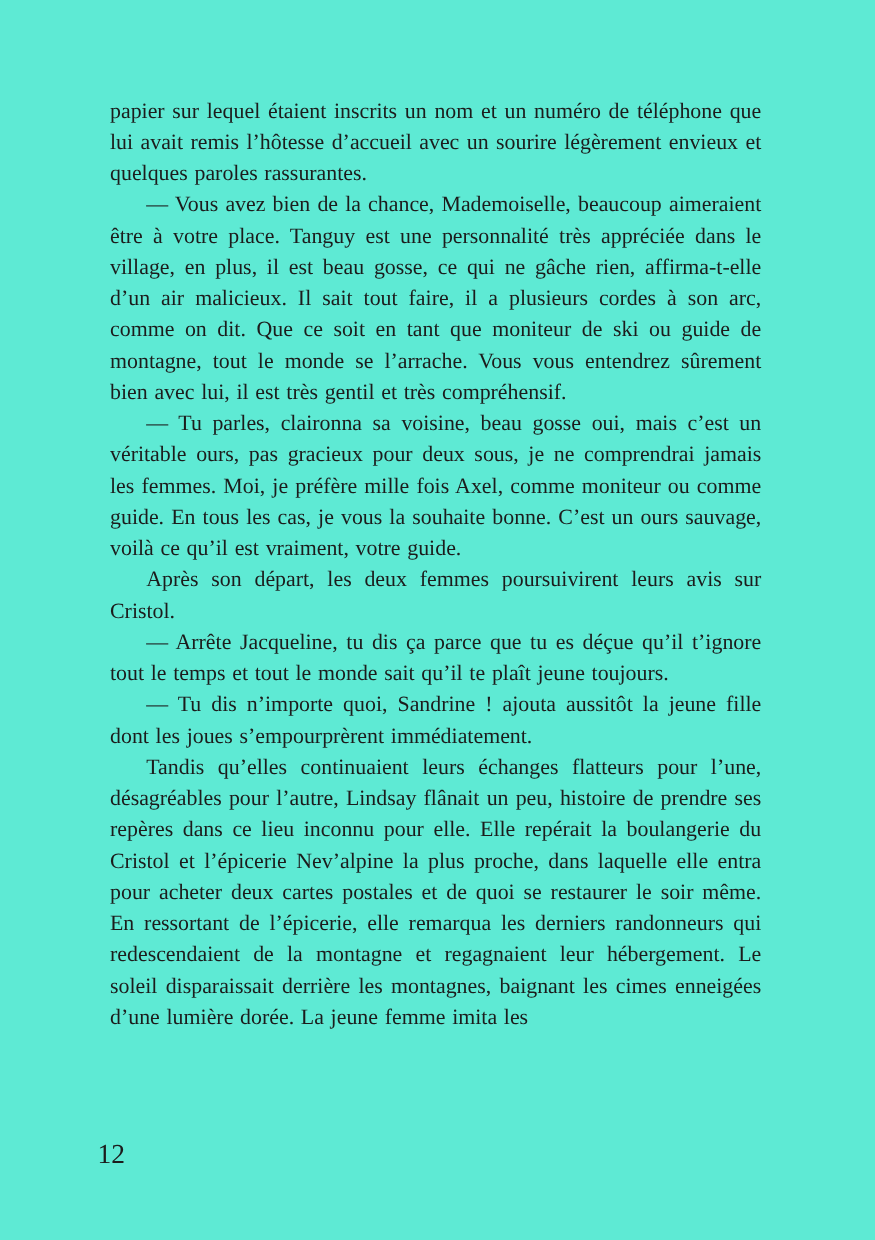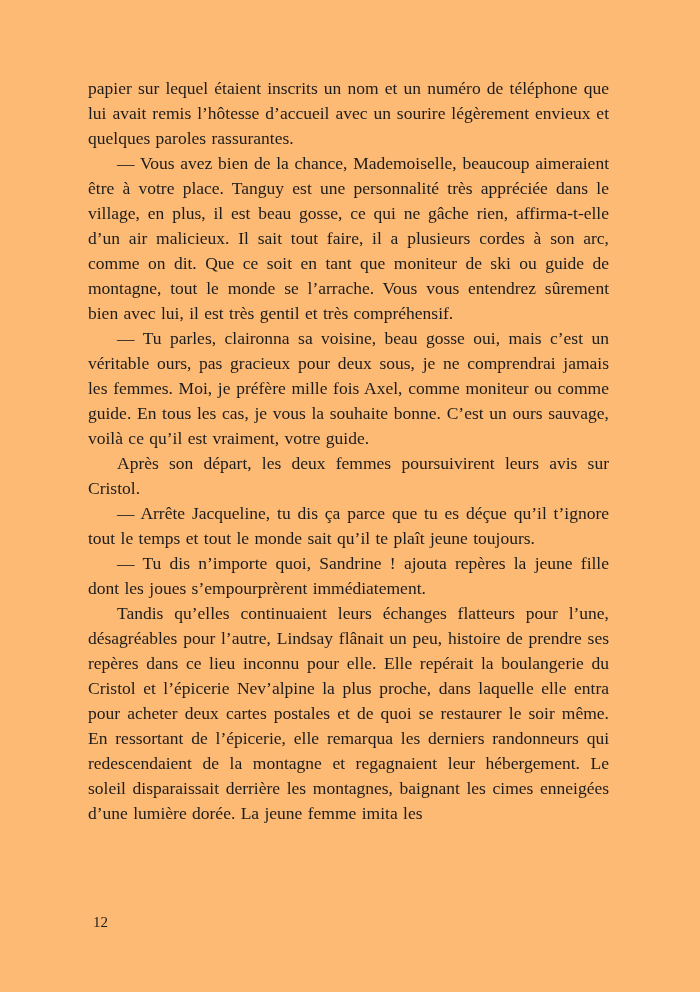--- a/index.html
+++ b/index.html
@@ -4,21 +4,21 @@
 <style>
   html, body {
     margin: 0;
     padding: 0;
     background: #ffffff;
   }
   .book-page {
     position: relative;
     width: 700px;
     height: 992px;
-    background: #fdba74;
+    background: #5eead4;
     overflow: hidden;
     font-family: "Liberation Serif", "DejaVu Serif", serif;
     color: #1c1c1c;
   }
   .text-block {
     position: absolute;
     left: 88px;
     top: 76px;
     width: 521px;
   }
@@ -28,35 +28,35 @@
     line-height: 25px;
     text-align: justify;
     text-indent: 29px;
     word-spacing: 1px;
   }
   .para.no-indent {
     text-indent: 0;
   }
   .page-number {
     position: absolute;
-    left: 93px;
+    left: 78px;
     top: 910px;
-    font-size: 15px;
+    font-size: 22px;
     line-height: 25px;
     color: #1c1c1c;
     font-family: Liberation Serif, serif;
   }
 </style>
 </head>
 <body>
 
 <div class="book-page">
   <div class="text-block">
     <p class="para no-indent">papier sur lequel étaient inscrits un nom et un numéro de téléphone que lui avait remis l’hôtesse d’accueil avec un sourire légèrement envieux et quelques paroles rassurantes.</p>
     <p class="para">— Vous avez bien de la chance, Mademoiselle, beaucoup aimeraient être à votre place. Tanguy est une personnalité très appréciée dans le village, en plus, il est beau gosse, ce qui ne gâche rien, affirma-t-elle d’un air malicieux. Il sait tout faire, il a plusieurs cordes à son arc, comme on dit. Que ce soit en tant que moniteur de ski ou guide de montagne, tout le monde se l’arrache. Vous vous entendrez sûrement bien avec lui, il est très gentil et très compréhensif.</p>
     <p class="para">— Tu parles, claironna sa voisine, beau gosse oui, mais c’est un véritable ours, pas gracieux pour deux sous, je ne comprendrai jamais les femmes. Moi, je préfère mille fois Axel, comme moniteur ou comme guide. En tous les cas, je vous la souhaite bonne. C’est un ours sauvage, voilà ce qu’il est vraiment, votre guide.</p>
     <p class="para">Après son départ, les deux femmes poursuivirent leurs avis sur Cristol.</p>
     <p class="para">— Arrête Jacqueline, tu dis ça parce que tu es déçue qu’il t’ignore tout le temps et tout le monde sait qu’il te plaît jeune toujours.</p>
-    <p class="para">— Tu dis n’importe quoi, Sandrine ! ajouta repères la jeune fille dont les joues s’empourprèrent immédiatement.</p>
+    <p class="para">— Tu dis n’importe quoi, Sandrine ! ajouta aussitôt la jeune fille dont les joues s’empourprèrent immédiatement.</p>
     <p class="para">Tandis qu’elles continuaient leurs échanges flatteurs pour l’une, désagréables pour l’autre, Lindsay flânait un peu, histoire de prendre ses repères dans ce lieu inconnu pour elle. Elle repérait la boulangerie du Cristol et l’épicerie Nev’alpine la plus proche, dans laquelle elle entra pour acheter deux cartes postales et de quoi se restaurer le soir même. En ressortant de l’épicerie, elle remarqua les derniers randonneurs qui redescendaient de la montagne et regagnaient leur hébergement. Le soleil disparaissait derrière les montagnes, baignant les cimes enneigées d’une lumière dorée. La jeune femme imita les</p>
   </div>
   <div class="page-number">12</div>
 </div>
 
 </body></html>

